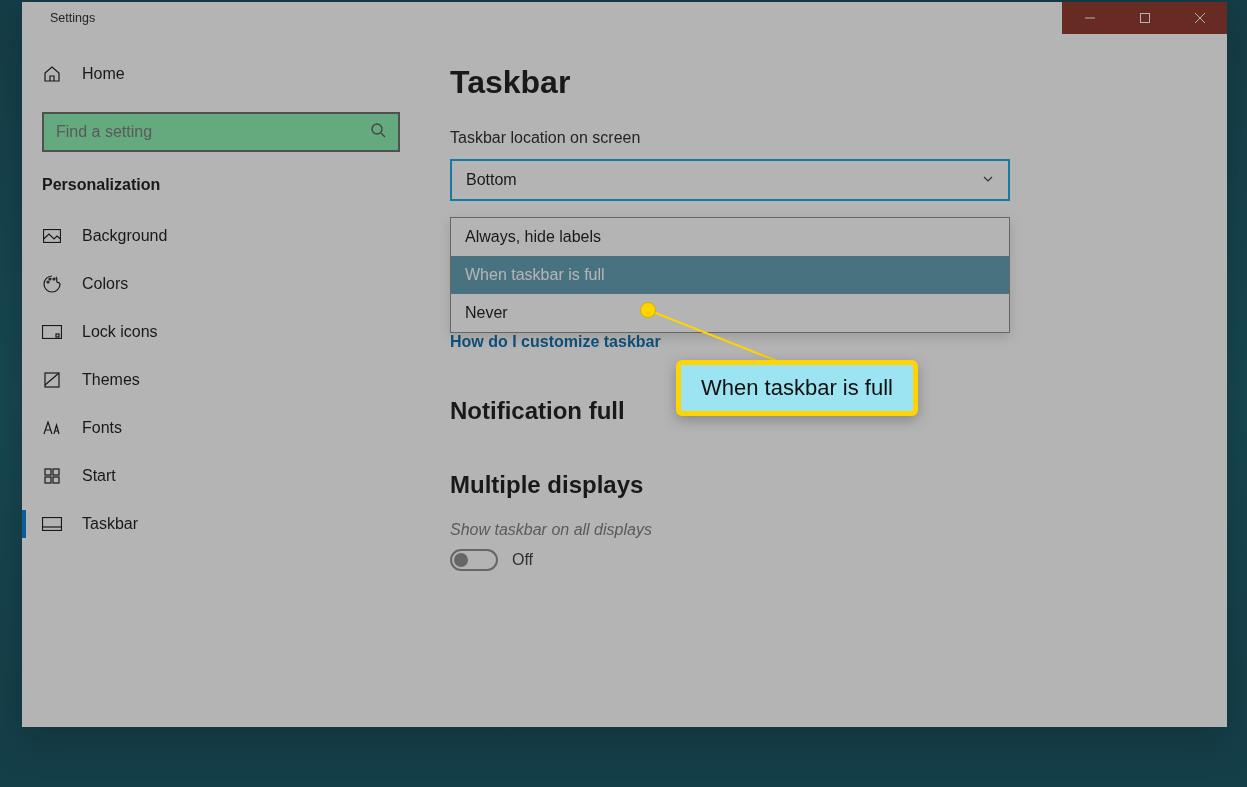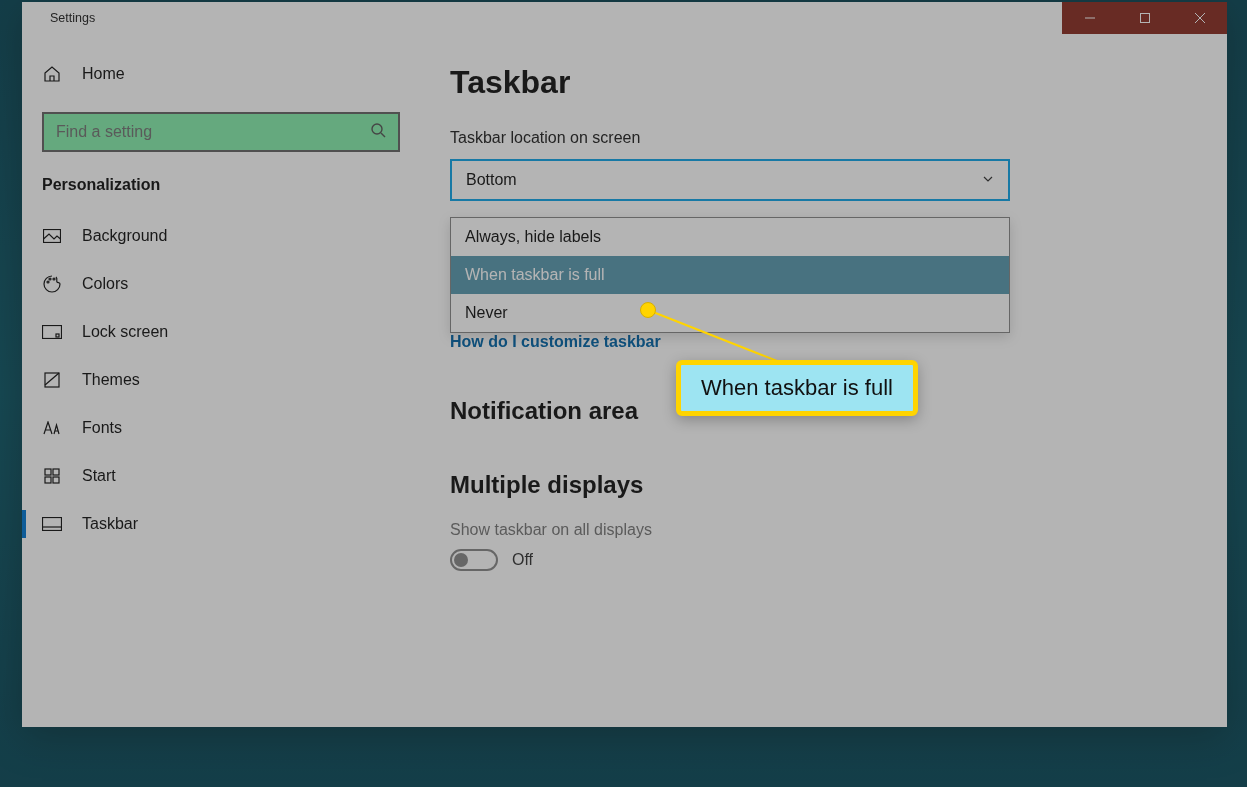--- a/index.html
+++ b/index.html
@@ -152,21 +152,21 @@
   .partial-link {
     color:#0066aa; font-size:16px;
     font-weight: bold;
   }
   h2.subhead {
     font-size: 24px; font-weight:600; color:#111;
     margin-top: 46px; margin-bottom: 22px;
   }
   .link-stack .link-text { margin-bottom: 26px; }
   .toggle-label {
-    font-size:16px; color:#777; margin-bottom:10px;
+    font-size:16px; color:#777; margin-bottom:10px;font-style:italic;
   }
   .toggle-row {
     display:flex; align-items:center; gap:14px;
   }
   .toggle-switch {
     width:48px; height:22px; border:2px solid #888; border-radius:12px;
     position:relative;
   }
   .toggle-knob {
     position:absolute; left:2px; top:2px;
@@ -275,21 +275,21 @@
         <span>Colors</span>
       </div>
 
       <div class="nav-item">
         <span class="icon-slot">
           <svg width="20" height="14" viewBox="0 0 20 14" fill="none" stroke="#111" stroke-width="1.2">
             <rect x="0.5" y="0.5" width="19" height="13"></rect>
               <rect x="14" y="9" width="3" height="3"></rect>
           </svg>
         </span>
-        <span>Lock screen</span>
+        <span>Lock icons</span>
       </div>
 
       <div class="nav-item">
         <span class="icon-slot">
           <svg width="18" height="18" viewBox="0 0 18 18" fill="none" stroke="#111" stroke-width="1.2">
             <rect x="2" y="2" width="14" height="14"></rect>
               <path d="M2 14 L16 2"></path>
           </svg>
         </span>
         <span>Themes</span>
@@ -342,21 +342,21 @@
       </div>
 
       <div class="dropdown-open">
         <div class="dropdown-item">Always, hide labels</div>
         <div class="dropdown-item selected">When taskbar is full</div>
         <div class="dropdown-item">Never</div>
       </div>
 
       <div class="partial-link">How do I customize taskbar</div>
 
-      <h2 class="subhead">Notification area</h2>
+      <h2 class="subhead">Notification full</h2>
 
       <h2 class="subhead">Multiple displays</h2>
       <div class="toggle-label">Show taskbar on all displays</div>
       <div class="toggle-row">
         <div class="toggle-switch">
           <div class="toggle-knob"></div>
         </div>
         <span class="toggle-state">Off</span>
       </div>
     </div>

